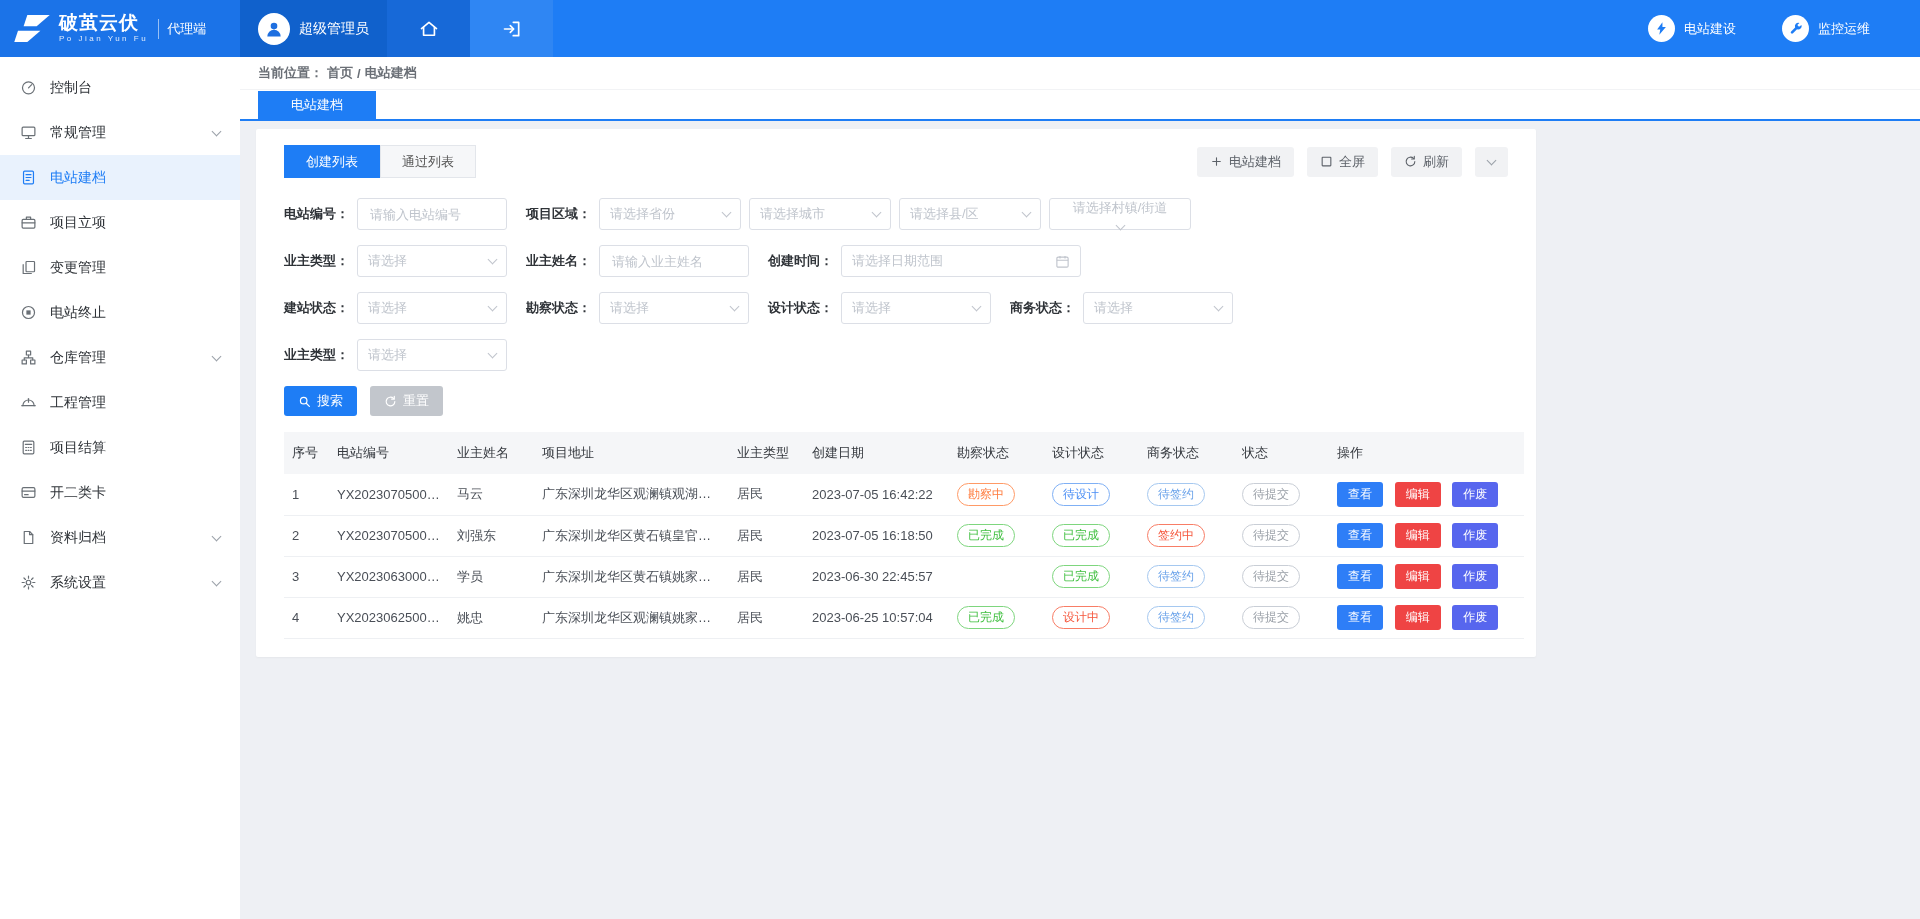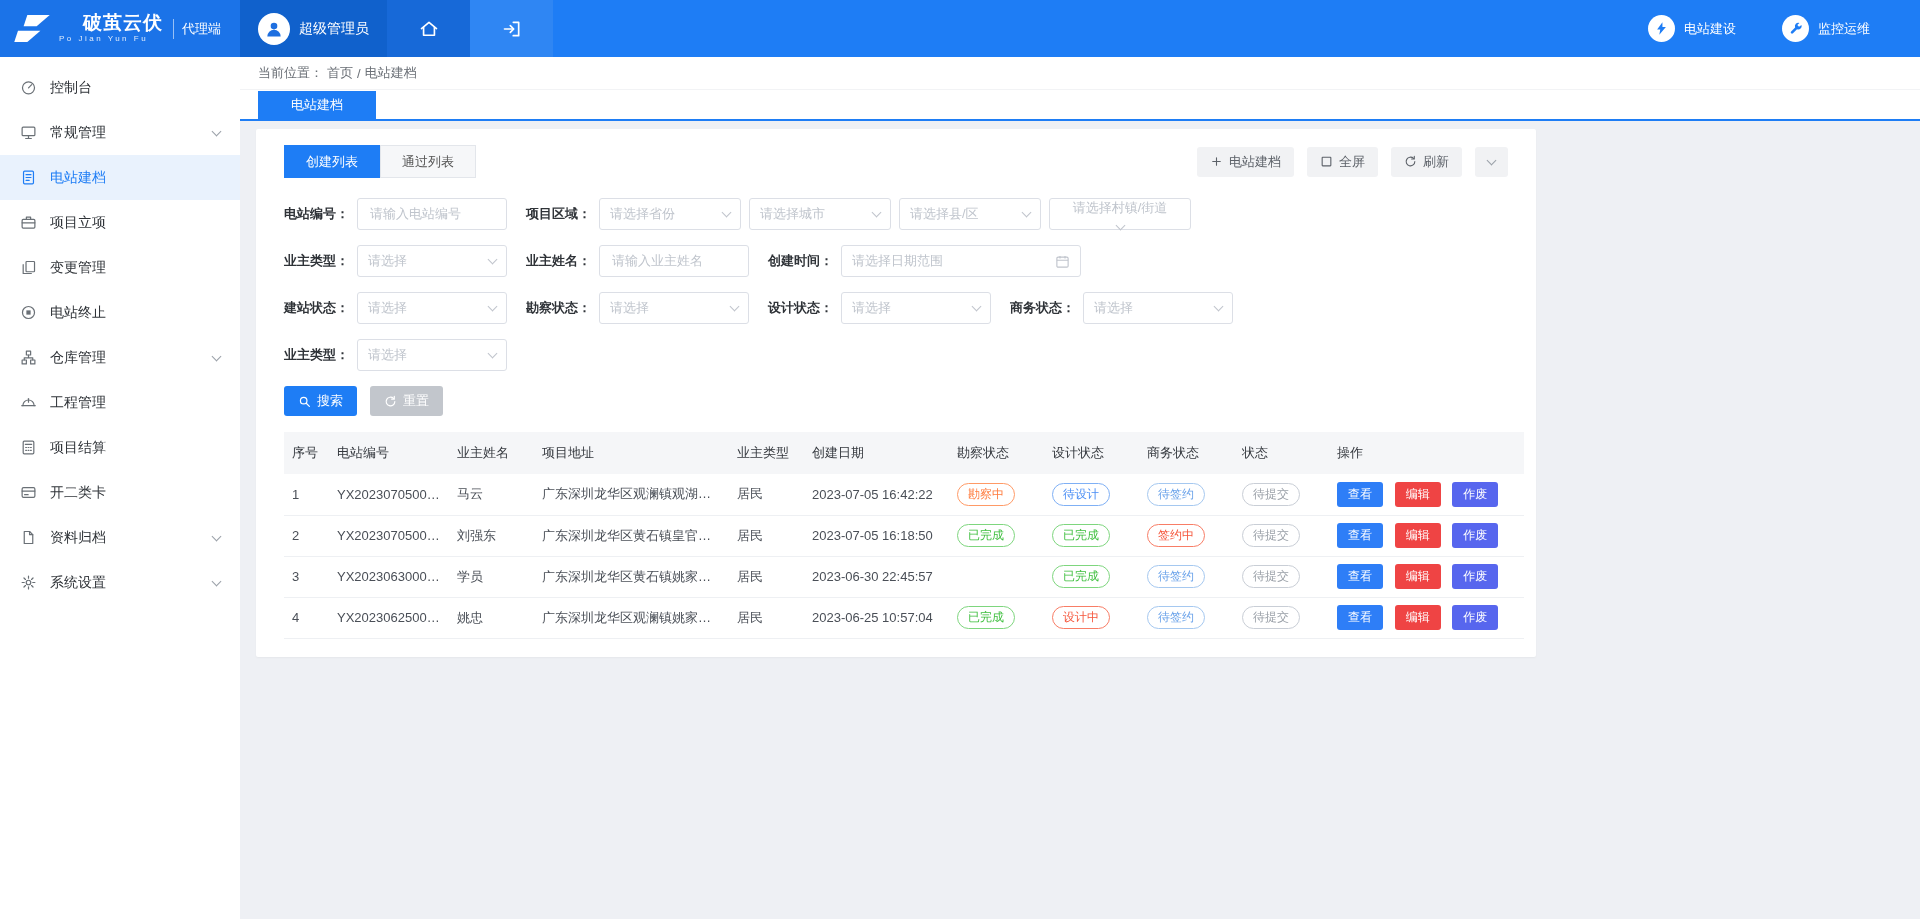--- a/index.html
+++ b/index.html
@@ -3,21 +3,21 @@
 <meta charset="utf-8">
 <style>
   * { box-sizing: border-box; }
   html,body { margin:0; padding:0; width:1920px; height:919px; overflow:hidden;
     font-family:"Liberation Sans","DejaVu Sans",sans-serif; background:#eef0f4; color:#333; }
 
   
   .app-header { position:fixed; top:0; left:0; right:0; height:57px; background:#1e7df5; display:flex; z-index:20; }
   .brand { width:240px; background:#1b73e8; display:flex; align-items:center; padding-left:14px; color:#fff; flex:none; }
   .brand-text { margin-left:9px; line-height:1.05; }
-  .brand-title { font-size:19px; font-weight:700; letter-spacing:1px;margin-left:24px; }
+  .brand-title { font-size:19px; font-weight:700; letter-spacing:1px; }
   .brand-sub { font-size:8px; letter-spacing:2.5px; opacity:.85; margin-top:2px; }
   .brand-divider { width:1px; height:20px; background:rgba(255,255,255,.55); margin:0 8px 0 10px; }
   .brand-edition { font-size:13px; }
   .hseg { display:flex; align-items:center; justify-content:center; color:#fff; cursor:pointer; }
   .seg-user { background:#1061cc; padding:1px 18px; gap:9px; font-size:14px; }
   .avatar { width:32px; height:32px; border-radius:50%; background:#fff; display:flex; align-items:center; justify-content:center; overflow:hidden; flex:none; }
   .seg-home { width:83px; background:#1769d8; }
   .seg-login { width:83px; background:#2f86f3; }
   .header-right { margin-left:auto; display:flex; align-items:center; gap:46px; padding-right:50px; }
   .hlink { display:flex; align-items:center; gap:9px; color:#fff; font-size:13px; cursor:pointer; }
@@ -28,21 +28,21 @@
   .side-item { height:45px; display:flex; align-items:center; padding:0 20px; gap:13px; font-size:14px; color:#2f3338; cursor:pointer; }
   .side-item .icn { color:#6a7076; }
   .side-item.active { background:#e9f2fd; color:#1e7df5; }
   .side-item.active .icn { color:#1e7df5; }
   .icn { width:17px; height:17px; flex:none; stroke:currentColor; fill:none; stroke-width:1.7; stroke-linecap:round; stroke-linejoin:round; }
   .chev { width:7px; height:7px; border-right:1.5px solid #9aa0a8; border-bottom:1.5px solid #9aa0a8; display:inline-block; transform:rotate(45deg); margin-top:-3px; }
   .side-item .chev { margin-left:auto; }
 
   
   .main { margin-left:240px; padding-top:57px; }
-  .breadcrumb-bar { height:33px; background:#fff; display:flex; align-items:center; padding:0 18px; font-size:13px; color:#6a6f76; border-bottom:1px solid #f2f3f5; }
+  .breadcrumb-bar { height:33px; background:#fff; display:flex; align-items:center; padding:0 18px; font-size:13px; color:#6a6f76; border-bottom:1px solid #f2f3f5;font-weight:bold; }
   .breadcrumb-bar a { color:#6a6f76; text-decoration:none; margin:0 4px; cursor:pointer; }
   .bc-current { margin-left:4px; }
   .tab-strip { background:#fff; display:flex; align-items:flex-end; padding:0 18px; height:31px; border-bottom:2px solid #1e7df5; }
   .page-tab { height:28px; min-width:118px; background:#1e7df5; color:#fff; font-size:13px; display:flex; align-items:center; justify-content:center; cursor:pointer; }
 
   .card { width:1280px; margin:8px 0 16px 16px; background:#fff; padding:16px 28px 18px; border-radius:2px; box-shadow:0 1px 2px rgba(0,0,0,.04); }
 
   .card-top { display:flex; align-items:center; }
   .list-tabs { display:flex; }
   .ltab { height:33px; min-width:96px; display:flex; align-items:center; justify-content:center; font-size:13px; border:1px solid #e3e6eb; background:#f6f7f9; color:#555; cursor:pointer; padding:0 14px; }
@@ -51,21 +51,21 @@
   .gbtn { height:30px; background:#f1f2f4; border-radius:3px; display:flex; align-items:center; gap:6px; padding:0 13px; font-size:13px; color:#5c6168; cursor:pointer; }
   .gbtn svg { width:13px; height:13px; stroke:#5c6168; fill:none; stroke-width:2; stroke-linecap:round; }
   .gbtn .chev { margin-top:-2px; }
 
   
   .filters { margin-top:20px; }
   .frow { display:flex; align-items:center; margin-bottom:15px; }
   .fgroup { display:flex; align-items:center; margin-right:19px; }
   .flabel { font-size:13px; font-weight:700; color:#2f3338; margin-right:8px; white-space:nowrap; }
   .ctrl { height:32px; border:1px solid #dcdfe6; border-radius:3px; background:#fff; font-size:13px; display:flex; align-items:center; padding:0 10px; }
-  .ctrl input { border:none; outline:none; width:100%; font-size:13px; color:#333; font-family:Liberation Serif, serif; background:transparent; }
+  .ctrl input { border:none; outline:none; width:100%; font-size:13px; color:#333; font-family:Liberation Sans, sans-serif; background:transparent; }
   .ctrl input::placeholder { color:#bfc4cc; }
   .sel { justify-content:space-between; cursor:pointer; color:#bfc4cc; gap:8px; }
   .sel .chev { border-color:#c0c4cc; flex:none; }
   .w150 { width:150px; } .w142 { width:142px; } .w240 { width:240px; }
   .region-group .sel { margin-right:8px; }
   .region-group .sel:last-child { margin-right:0;flex-direction:column; }
   .cal-icon { width:15px; height:15px; stroke:#c0c4cc; fill:none; stroke-width:1.8; flex:none; }
 
   .actions-row { display:flex; gap:13px; margin-top:6px; }
   .btn { height:30px; border:none; border-radius:3px; color:#fff; font-size:13px; display:flex; align-items:center; gap:6px; padding:0 14px; cursor:pointer; font-family:inherit; }

